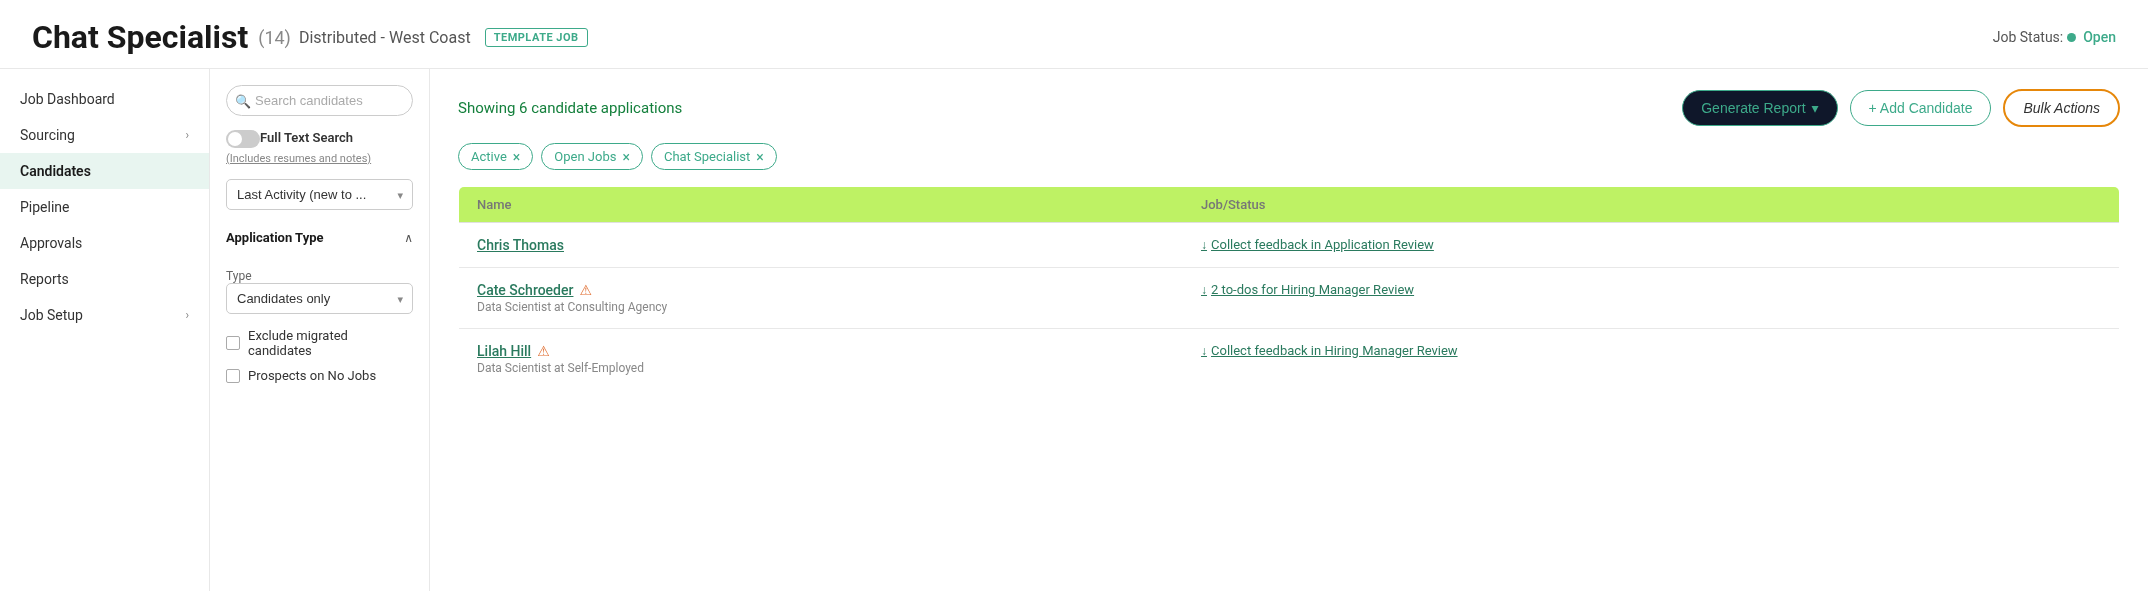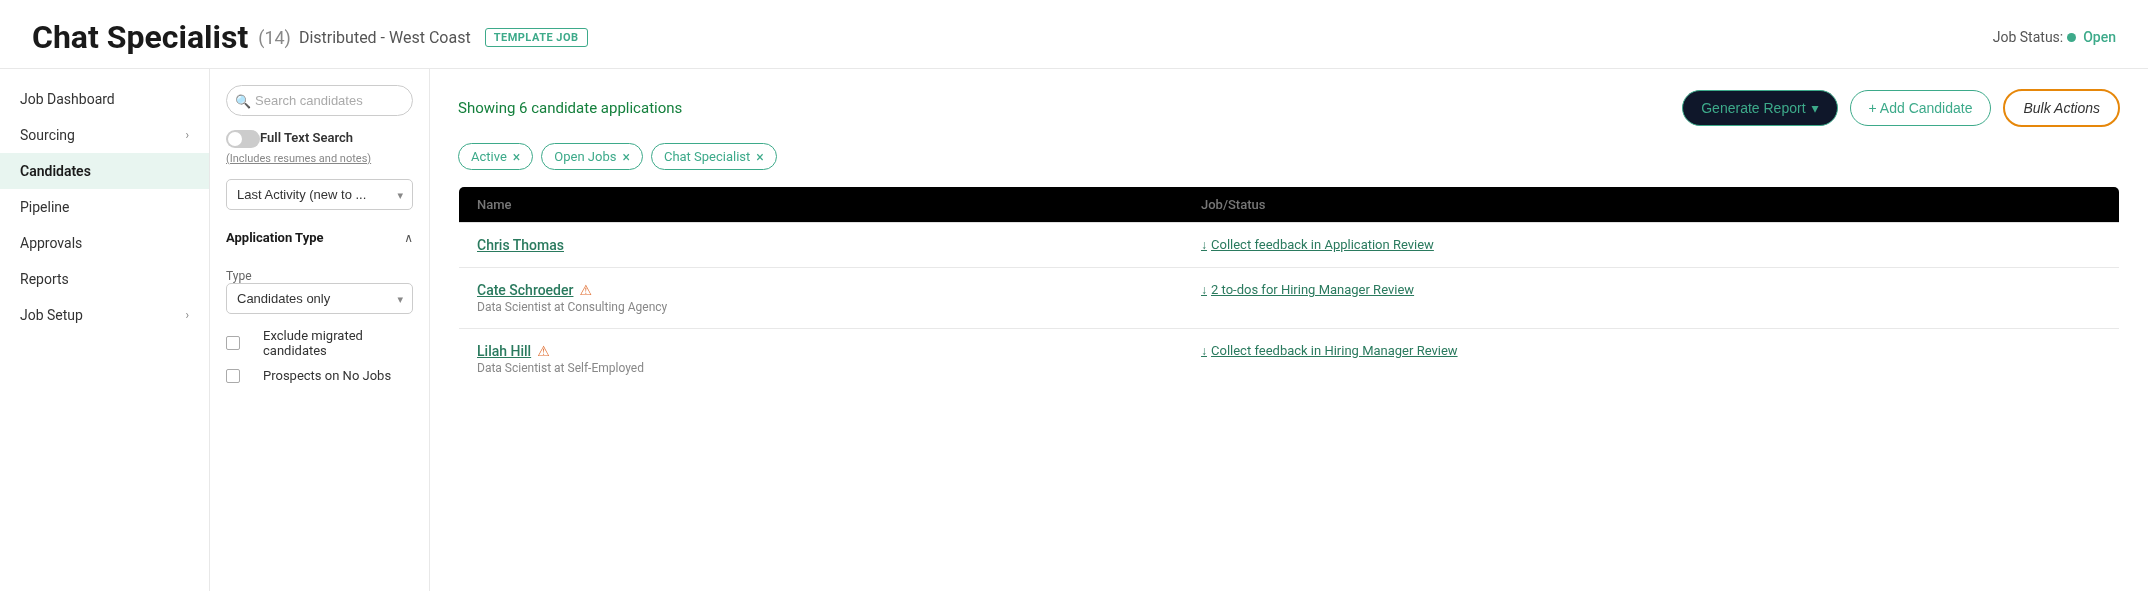--- a/index.html
+++ b/index.html
@@ -227,21 +227,21 @@
       top: 50%;
       transform: translateY(-50%);
       color: #888;
       font-size: 11px;
       pointer-events: none;
     }
 
     .checkbox-row {
       display: flex;
       align-items: center;
-      gap: 23px;
+      gap: 8px;
       margin-bottom: 10px;
       font-size: 13px;
       color: #333;
     }
     .checkbox-box {
       width: 14px;
       height: 14px;
       border: 1.5px solid #aaa;
       border-radius: 2px;
       flex-shrink: 0;
@@ -337,21 +337,21 @@
 
     
     .candidate-table {
       width: 100%;
       border-collapse: collapse;
       border: 1px solid #e0e0e0;
       border-radius: 6px;
       overflow: hidden;
     }
     .candidate-table th {
-      background: #000000;
+      background: #bef264;
       border-bottom: 1px solid #e0e0e0;
       padding: 10px 18px;
       text-align: left;
       font-size: 13px;
       font-weight: 500;
       color: #777;
     }
     .candidate-table td {
       padding: 14px 18px;
       border-bottom: 1px solid #e8e8e8;

